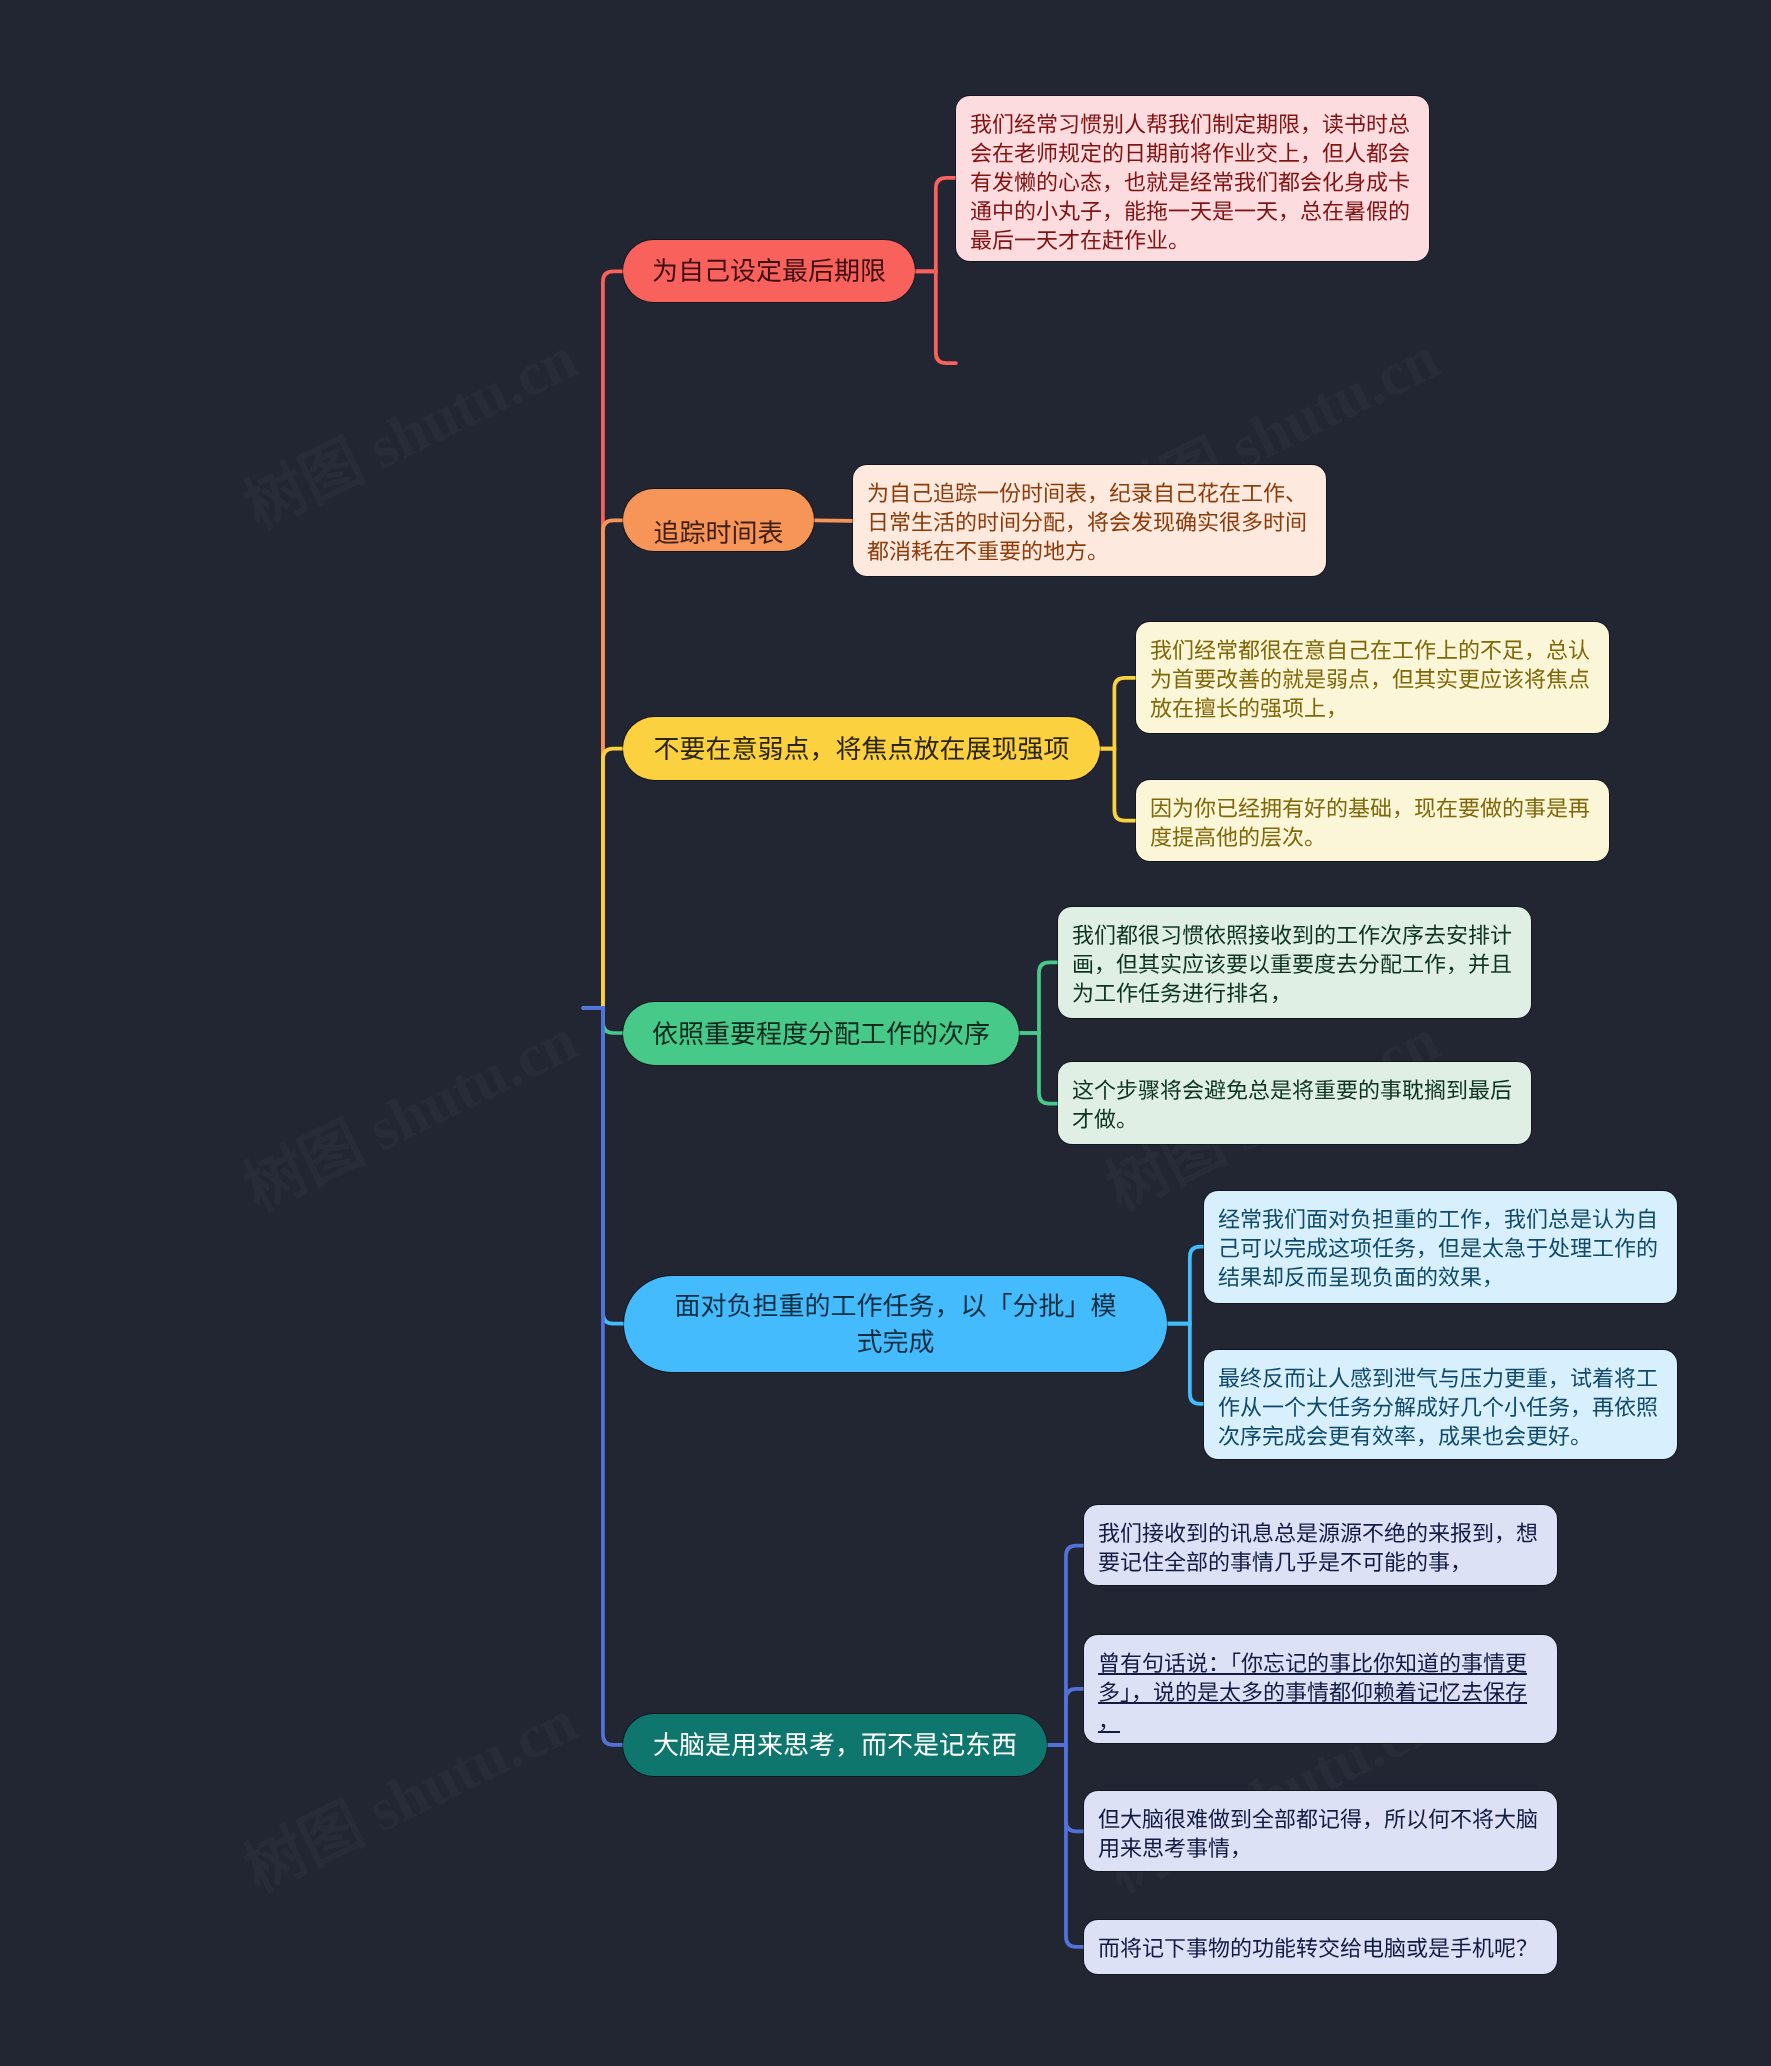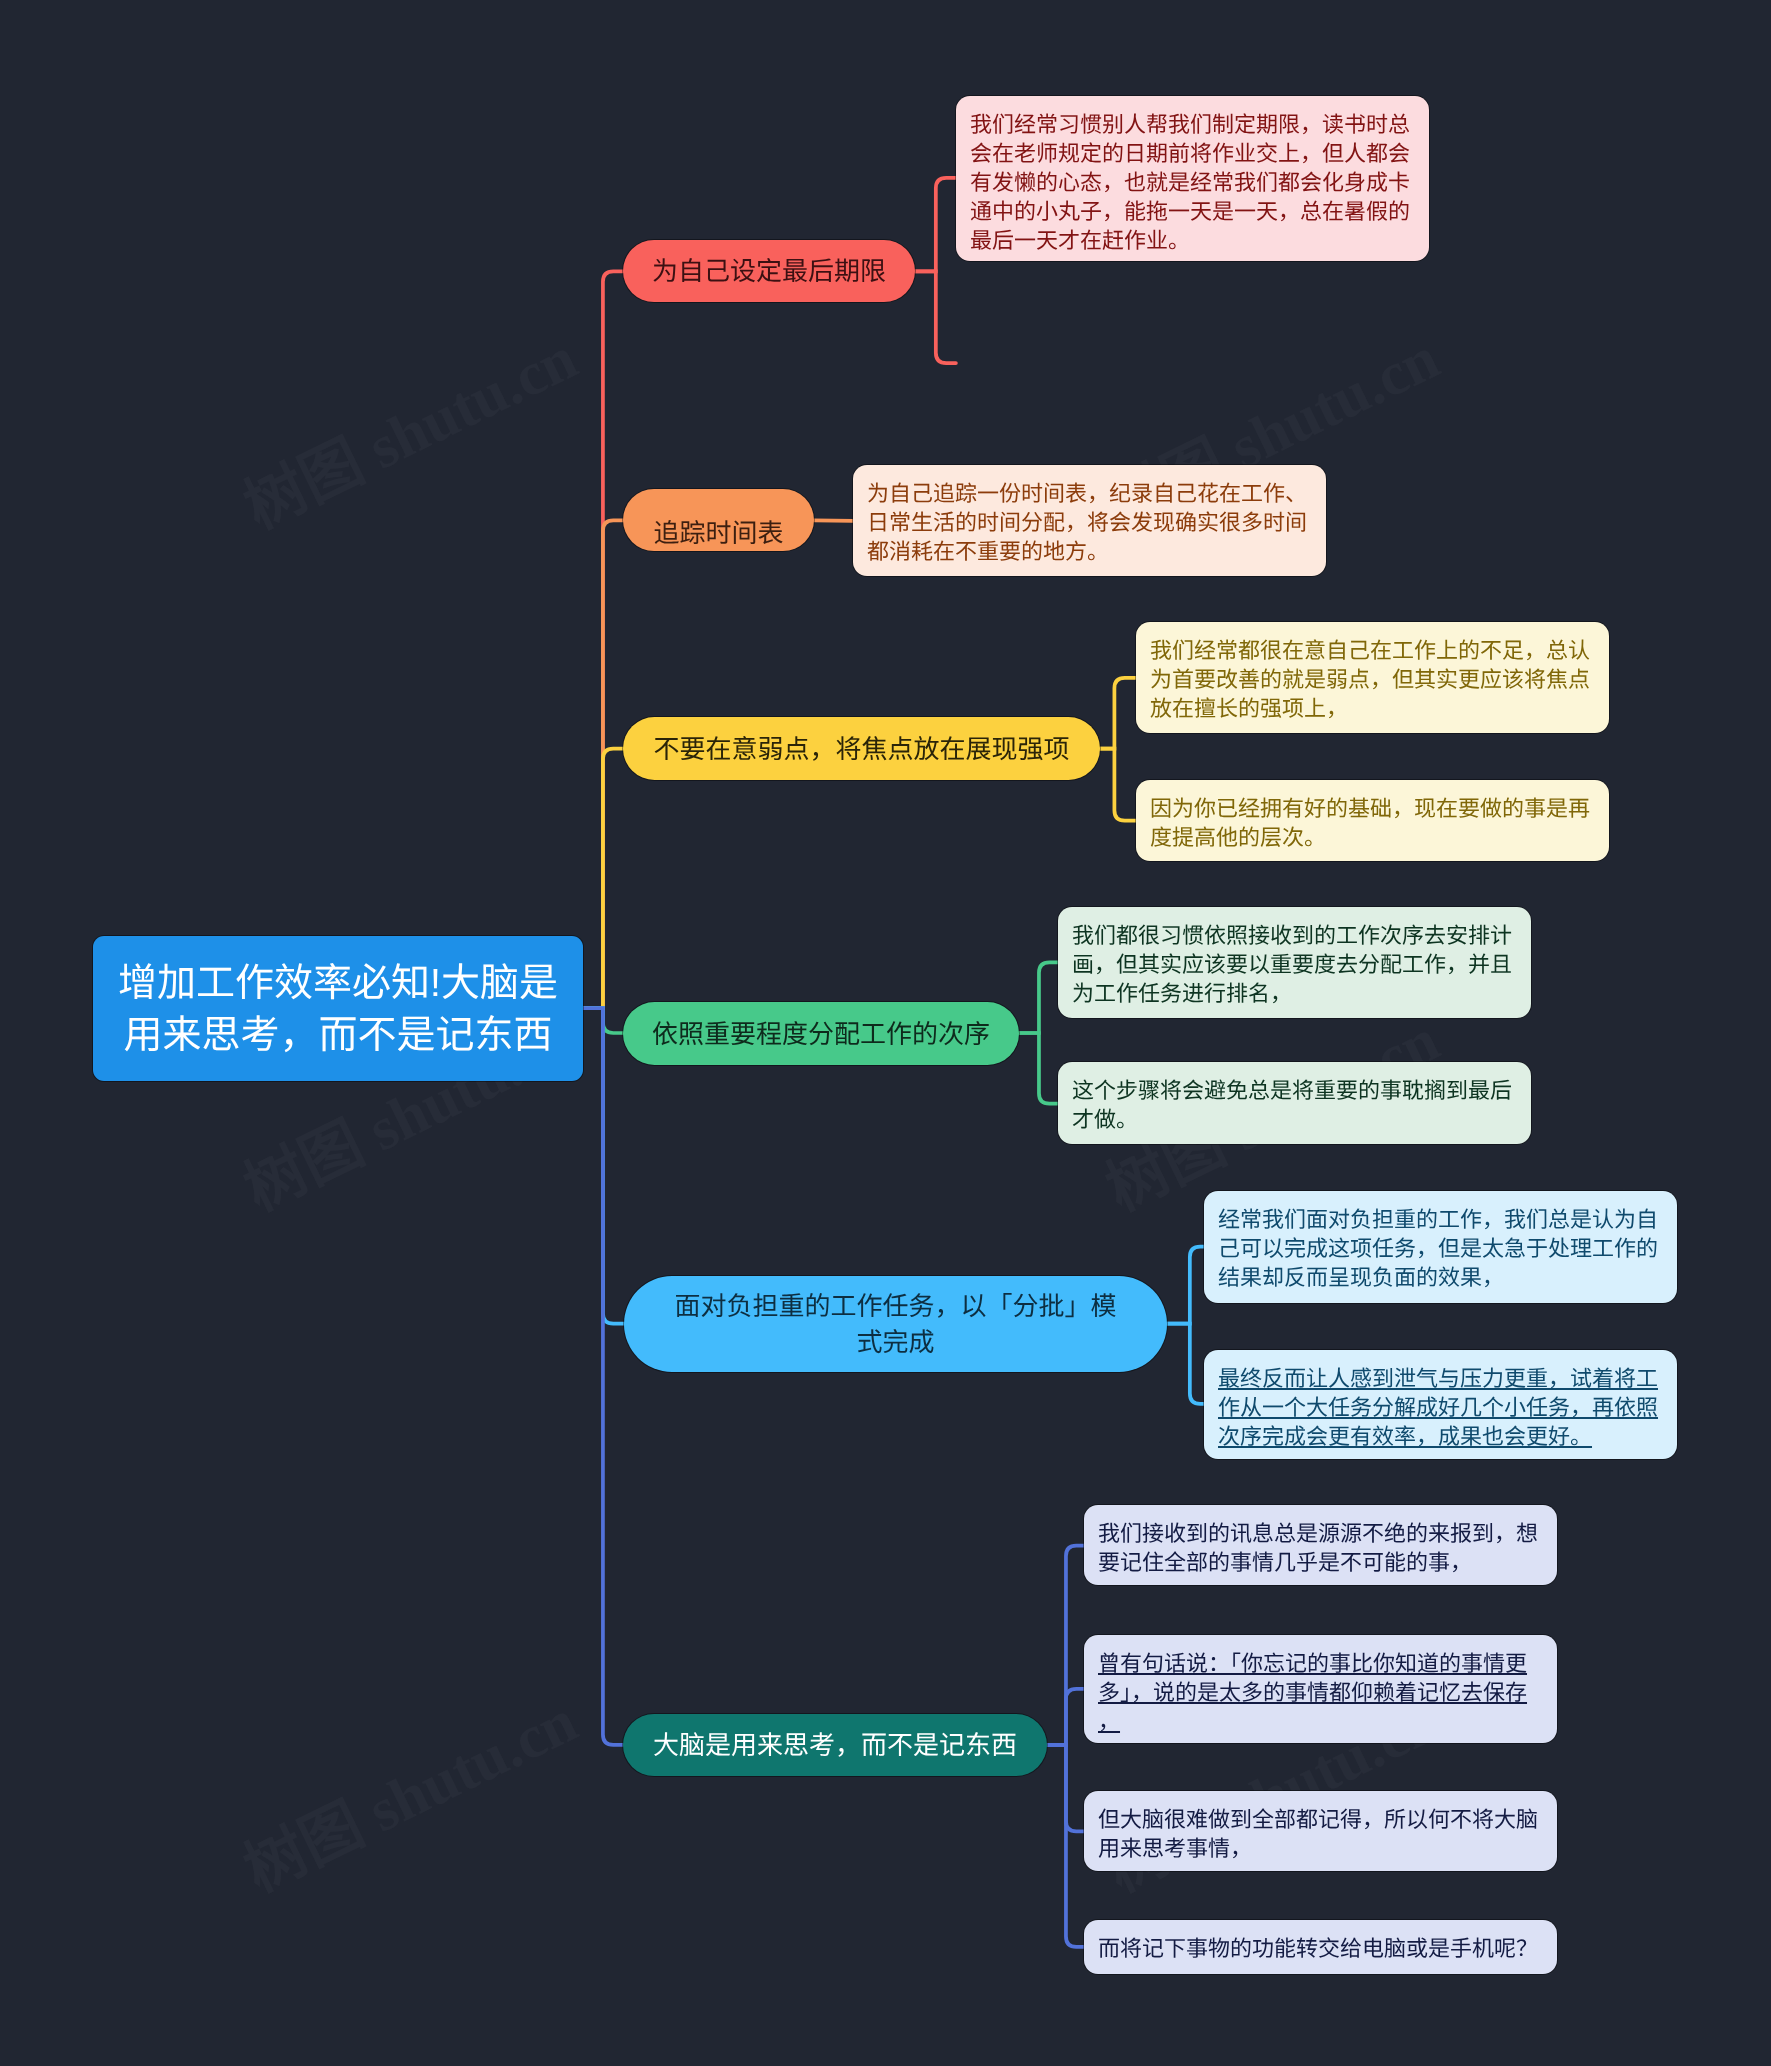--- a/index.html
+++ b/index.html
@@ -59,23 +59,20 @@
         <path d="M 1513 2521 L 1540 2521 L 1540 2631 Q 1540 2646 1555 2646 L 1566 2646" stroke="#5272DA" stroke-width="5.4" fill="none" stroke-linecap="round"></path>
         <path d="M 1513 2521 L 1540 2521 L 1540 2798 Q 1540 2813 1555 2813 L 1566 2813" stroke="#5272DA" stroke-width="5.4" fill="none" stroke-linecap="round"></path>
       </g>
   </svg>
 <div class="wm" style="left: 266px; top: 457px;">树图 shutu.cn</div>
     <div class="wm" style="left: 1128px; top: 457px;">树图 shutu.cn</div>
     <div class="wm" style="left: 266px; top: 1139px;">树图 shutu.cn</div>
     <div class="wm" style="left: 1128px; top: 1139px;">树图 shutu.cn</div>
     <div class="wm" style="left: 266px; top: 1820px;">树图 shutu.cn</div>
     <div class="wm" style="left: 1128px; top: 1820px;">树图 shutu.cn</div>
-    <div class="node root" style="left: 93px; top: 936px; width: 490px; height: 145px; background: rgb(30, 144, 232); color: rgb(255, 255, 255);">
-      <span class="tx">增加工作效率必知!大脑是<br>用来思考，而不是记东西</span>
-    </div>
     <div class="node l1" style="left: 623px; top: 240px; width: 292px; height: 62px; background: rgb(249, 97, 92); color: rgb(60, 16, 18);">
       <span class="tx">为自己设定最后期限</span>
     </div>
     <div class="node leaf" style="left: 956px; top: 96px; width: 473px; height: 165px; background: rgb(252, 220, 223); color: rgb(130, 19, 19);">
       <span class="tx">我们经常习惯别人帮我们制定期限，读书时总会在老师规定的日期前将作业交上，但人都会有发懒的心态，也就是经常我们都会化身成卡通中的小丸子，能拖一天是一天，总在暑假的最后一天才在赶作业。</span>
     </div>
     <div class="node l1" style="left: 623px; top: 489px; width: 191px; height: 62px; background: rgb(247, 149, 88); color: rgb(60, 31, 16); align-items: flex-end;">
       <span class="tx">追踪时间表</span>
     </div>
     <div class="node leaf" style="left: 853px; top: 465px; width: 473px; height: 111px; background: rgb(253, 233, 222); color: rgb(140, 60, 11);">
@@ -98,21 +95,21 @@
     </div>
     <div class="node leaf" style="left: 1058px; top: 1062px; width: 473px; height: 82px; background: rgb(223, 239, 228); color: rgb(13, 52, 33);">
       <span class="tx">这个步骤将会避免总是将重要的事耽搁到最后才做。</span>
     </div>
     <div class="node l1" style="left: 624px; top: 1276px; width: 543px; height: 96px; background: rgb(67, 187, 252); color: rgb(13, 46, 65);">
       <span class="tx">面对负担重的工作任务，以「分批」模<br>式完成</span>
     </div>
     <div class="node leaf" style="left: 1204px; top: 1191px; width: 473px; height: 112px; background: rgb(216, 240, 253); color: rgb(15, 74, 109);">
       <span class="tx">经常我们面对负担重的工作，我们总是认为自己可以完成这项任务，但是太急于处理工作的结果却反而呈现负面的效果，</span>
     </div>
-    <div class="node leaf" style="left: 1204px; top: 1350px; width: 473px; height: 109px; background: rgb(216, 240, 253); color: rgb(15, 74, 109); text-decoration: underline;">
+    <div class="node leaf" style="left: 1204px; top: 1350px; width: 473px; height: 109px; background: rgb(216, 240, 253); color: rgb(15, 74, 109);">
       <span class="tx">最终反而让人感到泄气与压力更重，试着将工作从一个大任务分解成好几个小任务，再依照次序完成会更有效率，成果也会更好。</span>
     </div>
     <div class="node l1" style="left: 623px; top: 1714px; width: 424px; height: 62px; background: #0f766e; color: rgb(255, 255, 255);">
       <span class="tx">大脑是用来思考，而不是记东西</span>
     </div>
     <div class="node leaf" style="left: 1084px; top: 1505px; width: 473px; height: 80px; background: rgb(220, 225, 245); color: rgb(19, 27, 67);">
       <span class="tx">我们接收到的讯息总是源源不绝的来报到，想要记住全部的事情几乎是不可能的事，</span>
     </div>
     <div class="node leaf" style="left: 1084px; top: 1635px; width: 473px; height: 108px; background: rgb(220, 225, 245); color: rgb(19, 27, 67); text-decoration: underline;">
       <span class="tx">曾有句话说：「你忘记的事比你知道的事情更多」，说的是太多的事情都仰赖着记忆去保存，</span>

